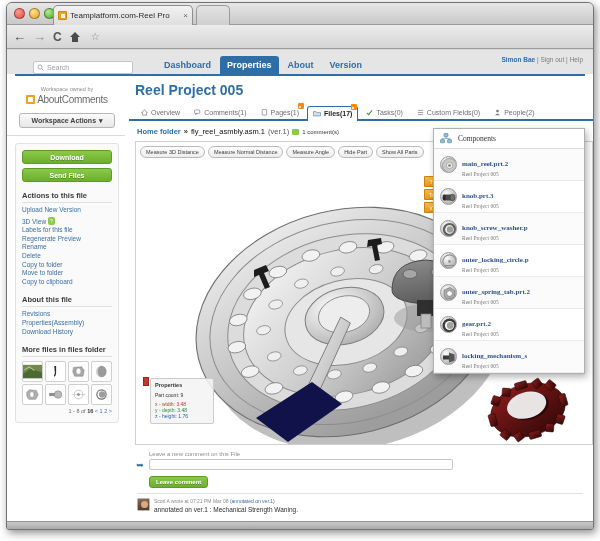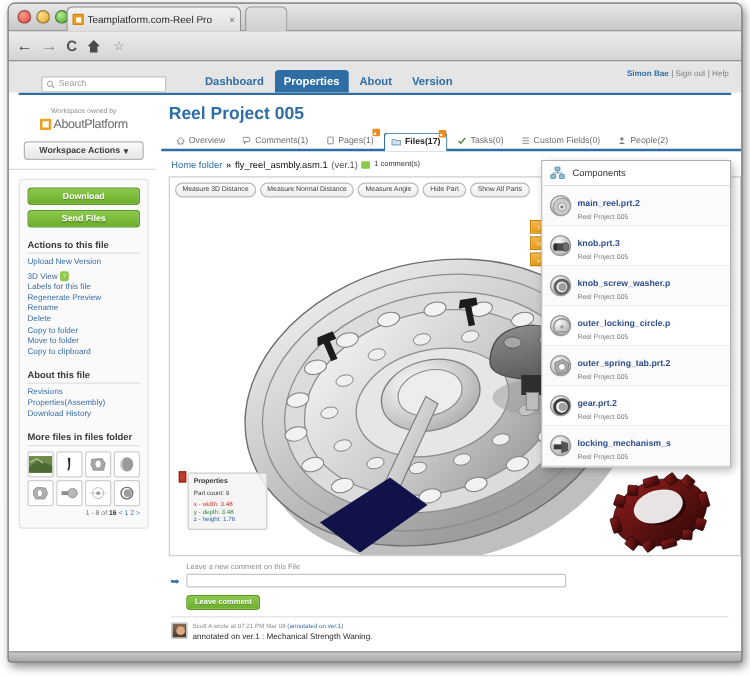--- a/index.html
+++ b/index.html
@@ -202,21 +202,21 @@
     width:6px; height:6px; background:#f08a1b; border-radius:1px;
   }
   .rss:after{
     content:""; position:absolute; left:1px; bottom:1px;
     width:2px; height:2px; background:#fff; border-radius:50%;
   }
   .crumbrow {
     display:flex; align-items:center; gap:3px;
     padding: 6px 0 0 8px; font-size:7.5px;
   }
-  .crumb-home { color:#2f6ea5; font-weight:normal; }
+  .crumb-home { color:#2f6ea5; font-weight:bold; }
   .crumb-sep { color:#333; font-weight:bold; }
   .crumb-file { color:#111; font-weight:normal; }
   .crumb-ver { color:#555; }
   .cmt-ico {
     width:7px;height:6px;background:#8bc94a;border-radius:1px;display:inline-block;
   }
   .crumb-cmt { color:#333; font-size:6px; }
 
   
   .viewer {
@@ -386,21 +386,21 @@
           </div>
         </div>
         <div class="navrule"></div>
 
         <div class="cols">
 
           <div class="sidebar">
             <div class="owned">Workspace owned by</div>
             <div class="brand">
               <span class="brand-sq"></span>
-              <span class="brand-t"><span>About</span><span>Platform</span></span>
+              <span class="brand-t"><span>About</span><span>Comments</span></span>
             </div>
             <div class="ws-actions">
               <span>Workspace Actions</span>
               <span style="margin-left:3px">▾</span>
             </div>
             <div class="side-sep"></div>
 
             <div class="side-card">
               <div class="gbtn">Download</div>
               <div class="gbtn">Send Files</div>
@@ -730,21 +730,21 @@
                     <span class="anno">(annotated on ver.1)</span>
                   </div>
                   <div class="cmt-body">annotated on ver.1 : Mechanical Strength Waning.</div>
                 </div>
               </div>
             </div>
 
           </div>
         </div>
 
-        <div class="dropdown" style="top:78px;">
+        <div class="dropdown" style="top:78px;font-family:Liberation Serif, serif;">
           <div class="dd-head">
             <svg width="12" height="11" viewBox="0 0 12 11">
               <rect x="4" y="0.5" width="4" height="3.2" rx=".6" fill="#8fc0dd" stroke="#4e7f9e" stroke-width=".6"></rect>
               <rect x="0.5" y="6.6" width="4" height="3.2" rx=".6" fill="#8fc0dd" stroke="#4e7f9e" stroke-width=".6"></rect>
               <rect x="7.5" y="6.6" width="4" height="3.2" rx=".6" fill="#8fc0dd" stroke="#4e7f9e" stroke-width=".6"></rect>
               <path d="M6 3.8 V5.4 M2.5 6.6 V5.4 H9.5 V6.6" fill="none" stroke="#4e7f9e" stroke-width=".6"></path>
             </svg>
             <span>Components</span>
           </div>
 

